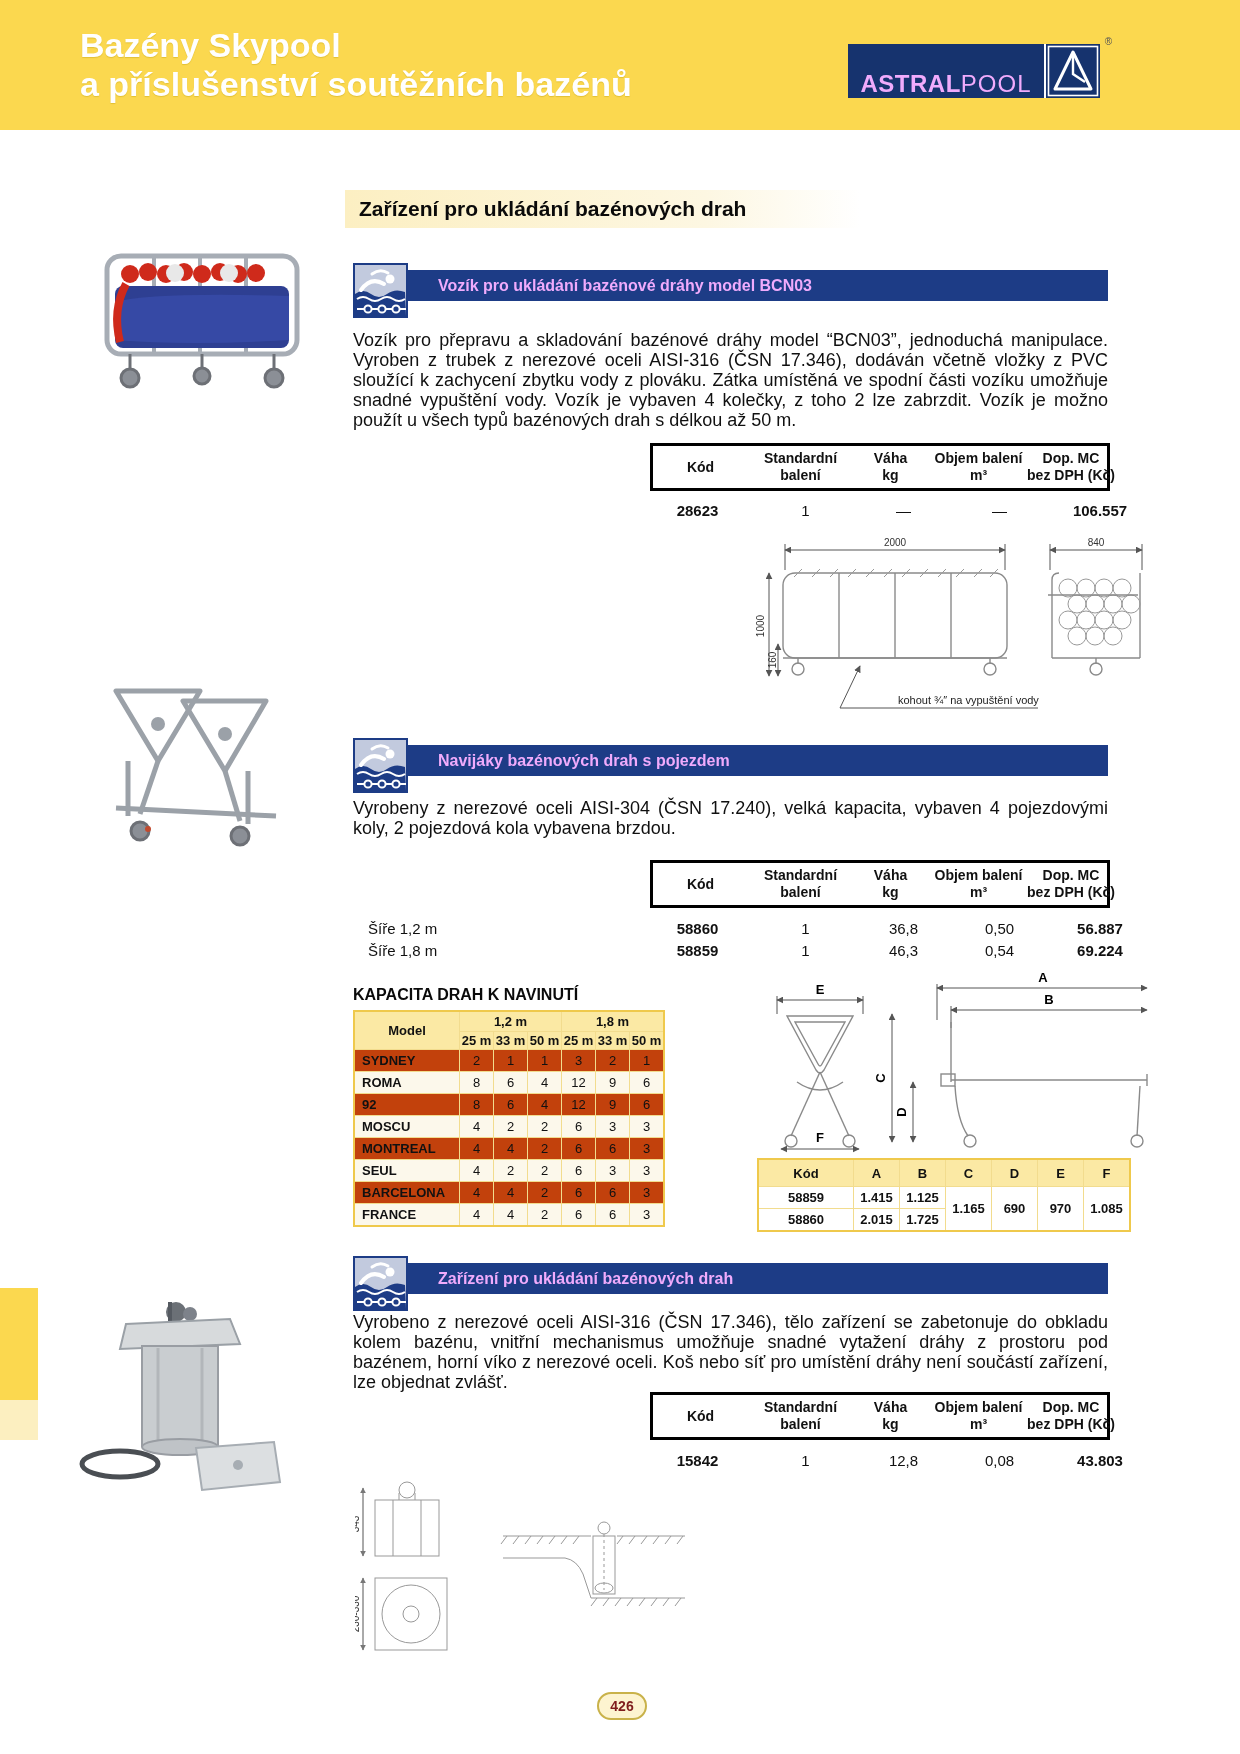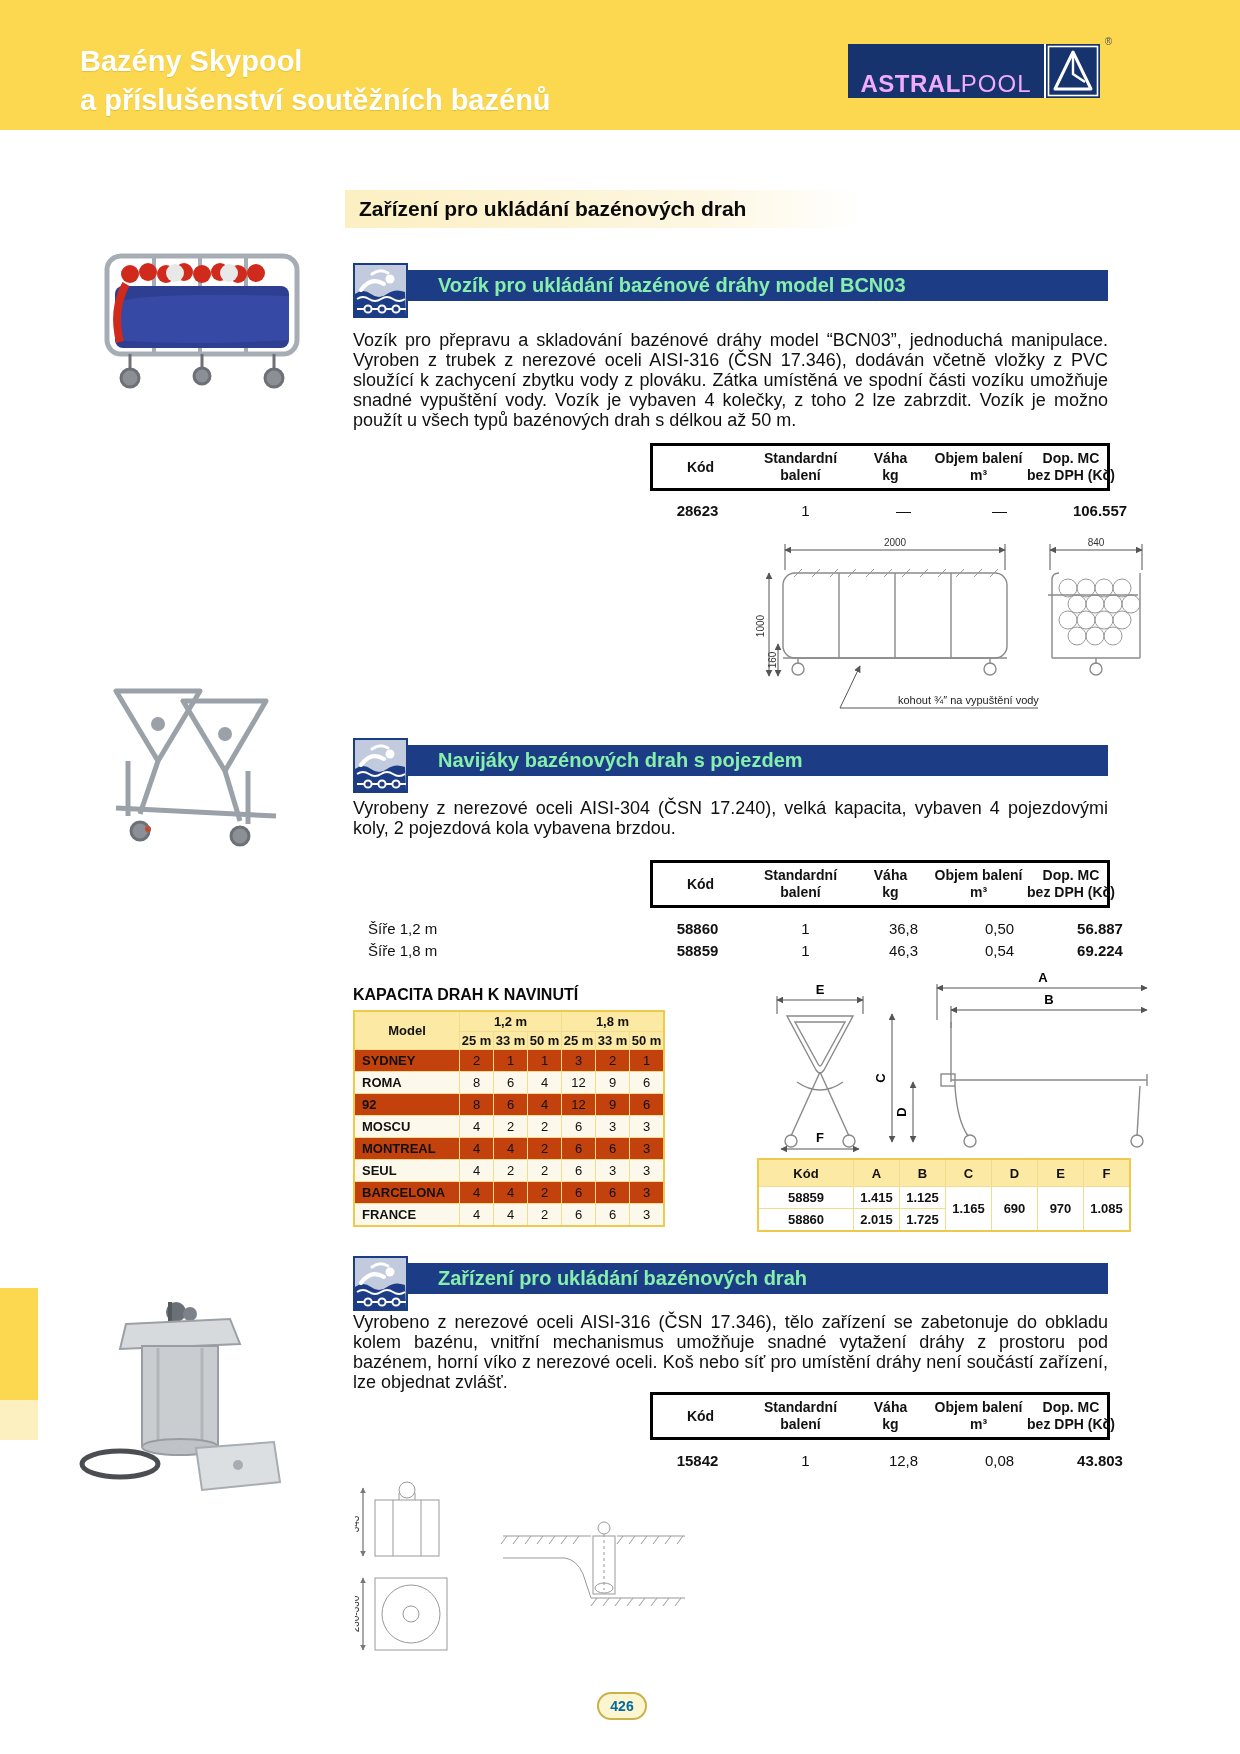--- a/index.html
+++ b/index.html
@@ -2,39 +2,39 @@
 <html lang="cs"><head>
 <meta charset="utf-8">
 <style>
   html,body{margin:0;padding:0;background:#fff;}
   #page{position:relative;width:1240px;height:1754px;background:#ffffff;overflow:hidden;
         font-family:"Liberation Sans",sans-serif;color:#111;}
   .abs{position:absolute;}
 
   
   .band{left:0;top:0;width:1240px;height:130px;background:#FBD84F;}
-  .band-title{left:80px;top:26px;color:#fff;font-size:29px;font-weight:bold;line-height:39px;
-              text-shadow:0 1px 1px rgba(180,150,0,.35);margin-top:16px;}
+  .band-title{left:80px;top:26px;color:#fff;font-size:34px;font-weight:bold;line-height:39px;
+              text-shadow:0 1px 1px rgba(180,150,0,.35);}
   .logo{left:848px;top:44px;width:252px;height:54px;background:#16336e;display:flex;align-items:stretch;}
   .logo-text{flex:1;display:flex;align-items:flex-end;justify-content:center;color:#f0abfc;font-size:24px;}
   .logo-astral{font-weight:bold;letter-spacing:.5px;}
   .logo-pool{font-weight:normal;letter-spacing:1px;}
   .logo-mark{width:54px;border-left:2px solid #fff;position:relative;}
   .logo-reg{position:absolute;right:-12px;top:-8px;font-size:10px;color:#555;}
 
   
   .title-strip{left:345px;top:190px;width:516px;height:38px;
                background:linear-gradient(90deg,#FCEFC2,#FDF7E2 70%,#FFFFFF);
                display:flex;align-items:center;padding-left:14px;box-sizing:border-box;
                font-size:21px;font-weight:bold;color:#0a0a0a;}
 
   
   .sec-icon{width:55px;height:55px;}
-  .sec-bar{height:31px;background:#1d3c86;color:#86efac;display:flex;align-items:center;
-           padding-left:30px;box-sizing:border-box;font-size:20px;font-weight:bold;width:700px;}
+  .sec-bar{height:31px;background:#1d3c86;color:#f0abfc;display:flex;align-items:center;
+           padding-left:30px;box-sizing:border-box;font-size:16px;font-weight:bold;width:700px;}
 
   
   .body-text{width:755px;font-size:18px;line-height:20px;text-align:justify;color:#101010;}
 
   
   .phead{display:grid;grid-template-columns:95px 105px 75px 101px 84px;border:3px solid #000;
          background:#fff;box-sizing:border-box;width:460px;}
   .ph-cell{display:flex;flex-direction:column;justify-content:center;align-items:center;
            font-weight:bold;font-size:14px;line-height:17px;height:42px;white-space:nowrap;}
   .prow{display:grid;grid-template-columns:95px 105px 75px 101px 84px;width:460px;
@@ -71,21 +71,21 @@
   .dim{stroke:#555;stroke-width:1;fill:none;}
   .dt{fill:#333;font-size:10px;}
   .dlab{fill:#000;font-size:13px;font-weight:bold;}
   .dnote{fill:#222;font-size:11px;}
 
   
   .side-tab-bright{left:0;top:1288px;width:38px;height:112px;background:#FBD84F;}
   .side-tab-pale{left:0;top:1400px;width:38px;height:40px;background:#FCEFC0;}
   .badge{left:597px;top:1692px;width:46px;height:24px;background:#FDF4D0;border:2px solid #C9B24A;
          border-radius:14px;display:flex;align-items:center;justify-content:center;
-         font-size:14px;font-weight:bold;color:#0369a1;}
+         font-size:14px;font-weight:bold;color:#7f1d1d;}
 </style>
 </head>
 <body>
 
 <div id="page">
 
   <div class="abs band"></div>
   <div class="abs band-title">
     <div>Bazény Skypool</div>
     <div>a příslušenství soutěžních bazénů</div>

